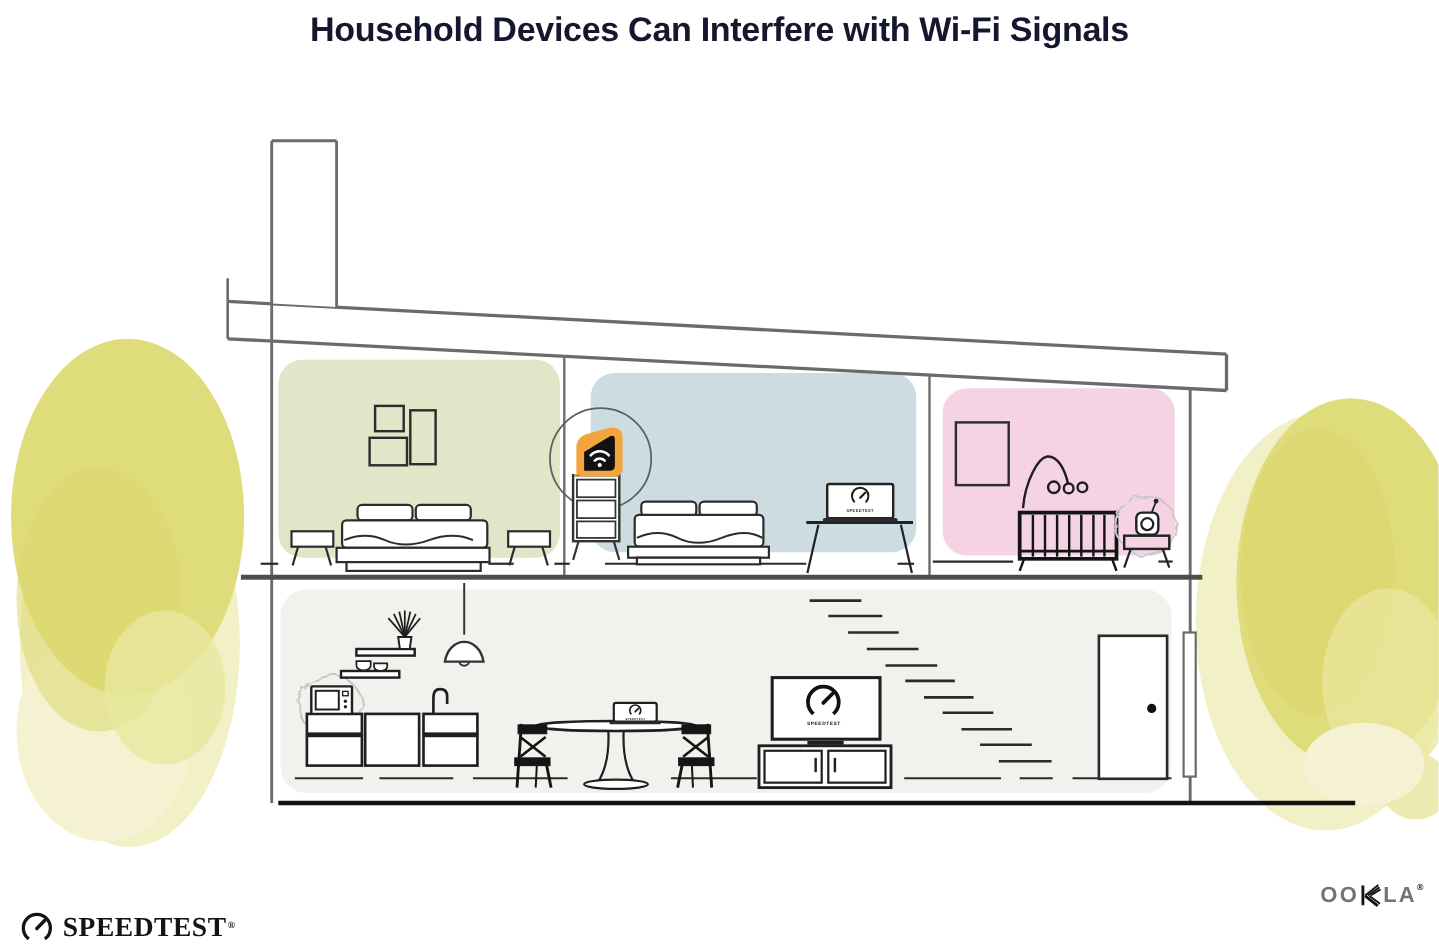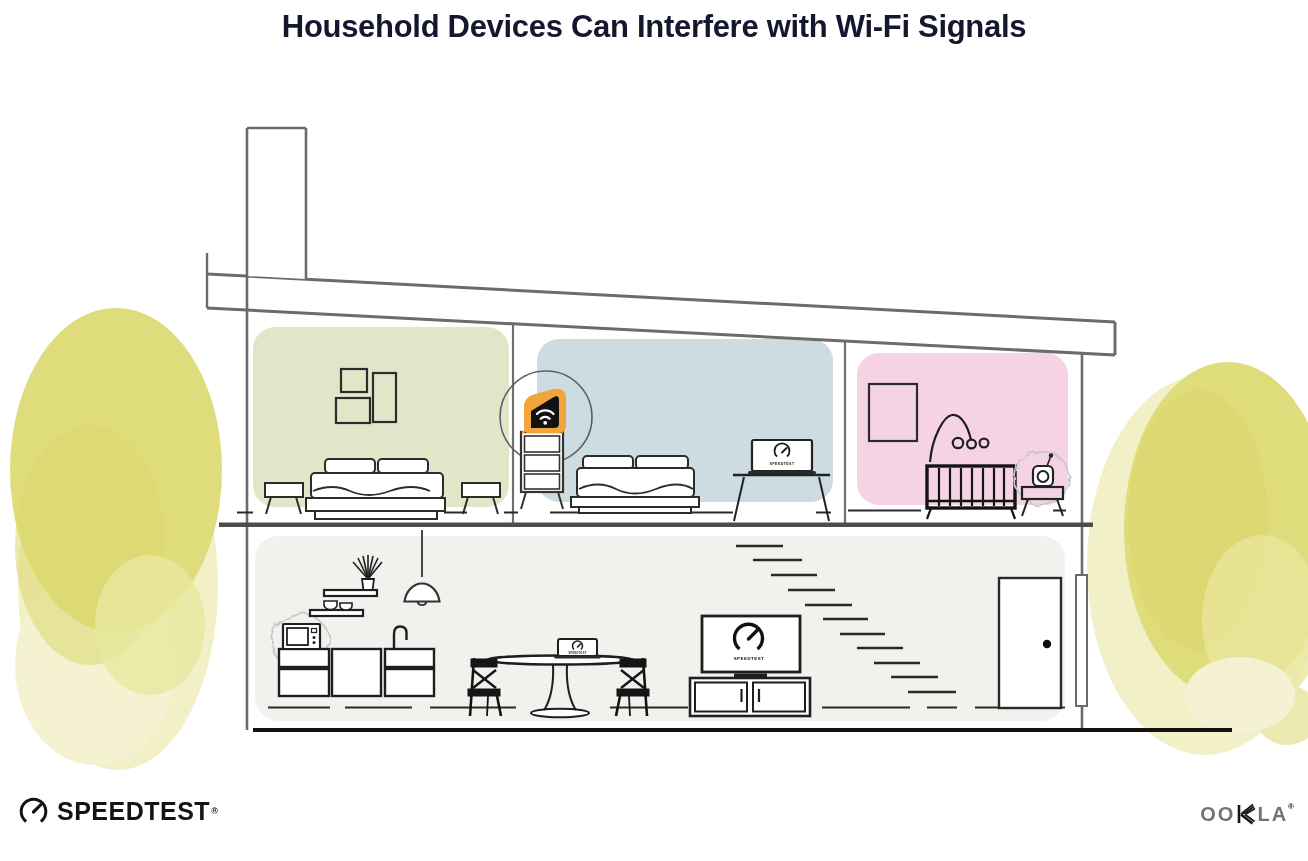--- a/index.html
+++ b/index.html
@@ -3,21 +3,21 @@
 <meta charset="utf-8">
 <style>
   html,body{margin:0;padding:0;background:#ffffff;}
   .stage{position:relative;width:1308px;height:861px;background:#ffffff;overflow:hidden;
          font-family:"Liberation Sans",sans-serif;}
   .title{position:absolute;top:9px;left:0;width:100%;text-align:center;
          font-size:31px;font-weight:800;letter-spacing:-0.3px;color:#15172e;}
   .url{position:absolute;top:52px;left:0;width:100%;text-align:center;
        font-size:33px;font-weight:400;letter-spacing:-0.5px;color:#3b3b47;}
   svg.illu{position:absolute;left:0;top:0;}
-  .footer-left{position:absolute;left:18px;top:796px;display:flex;align-items:center;gap:8px;}
+  .footer-left{position:absolute;left:18px;top:828px;display:flex;align-items:center;gap:8px;font-family:Liberation Serif, serif;}
   .st-text{font-size:25px;font-weight:800;letter-spacing:0.5px;color:#141414;}
   .st-reg{font-size:9px;font-weight:700;color:#141414;vertical-align:super;margin-left:1px;}
   .footer-right{position:absolute;right:14px;top:802px;display:flex;align-items:flex-start;}
   .ookla-text{font-size:20px;font-weight:700;letter-spacing:2px;color:#737373;line-height:24px;}
   .ookla-reg{font-size:8px;font-weight:700;color:#141414;margin-top:0px;}
 </style>
 </head>
 <body>
 
 <div class="stage">

